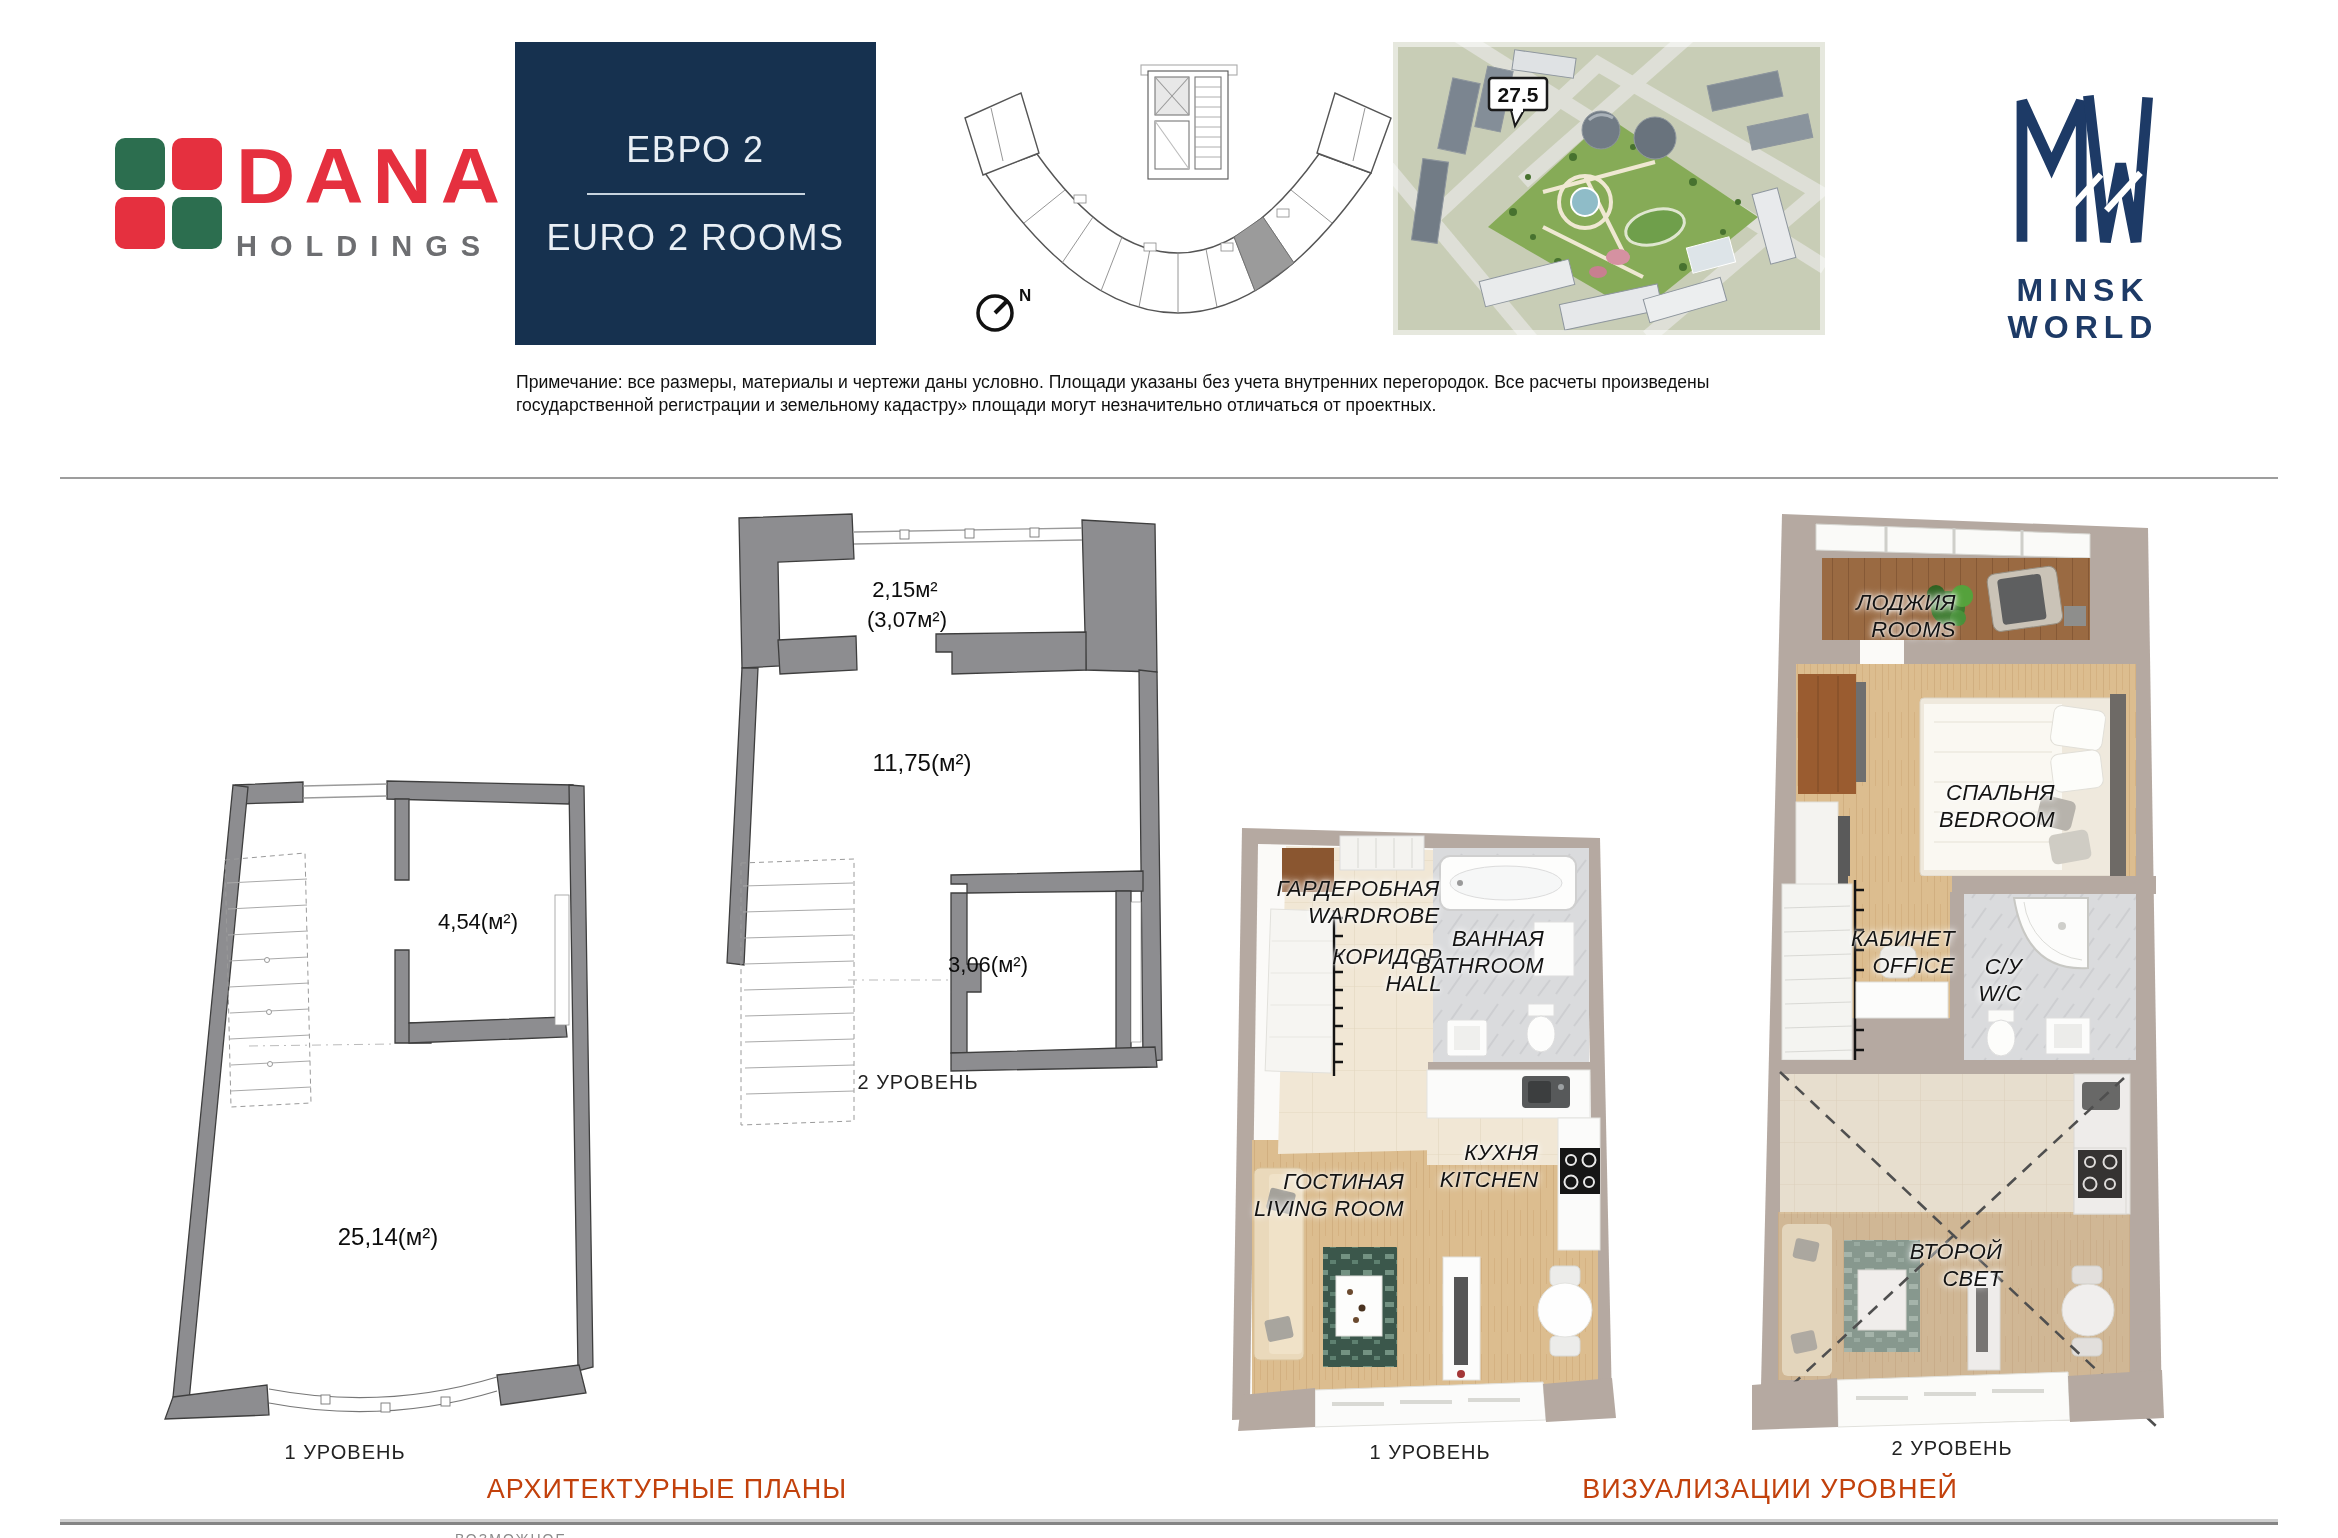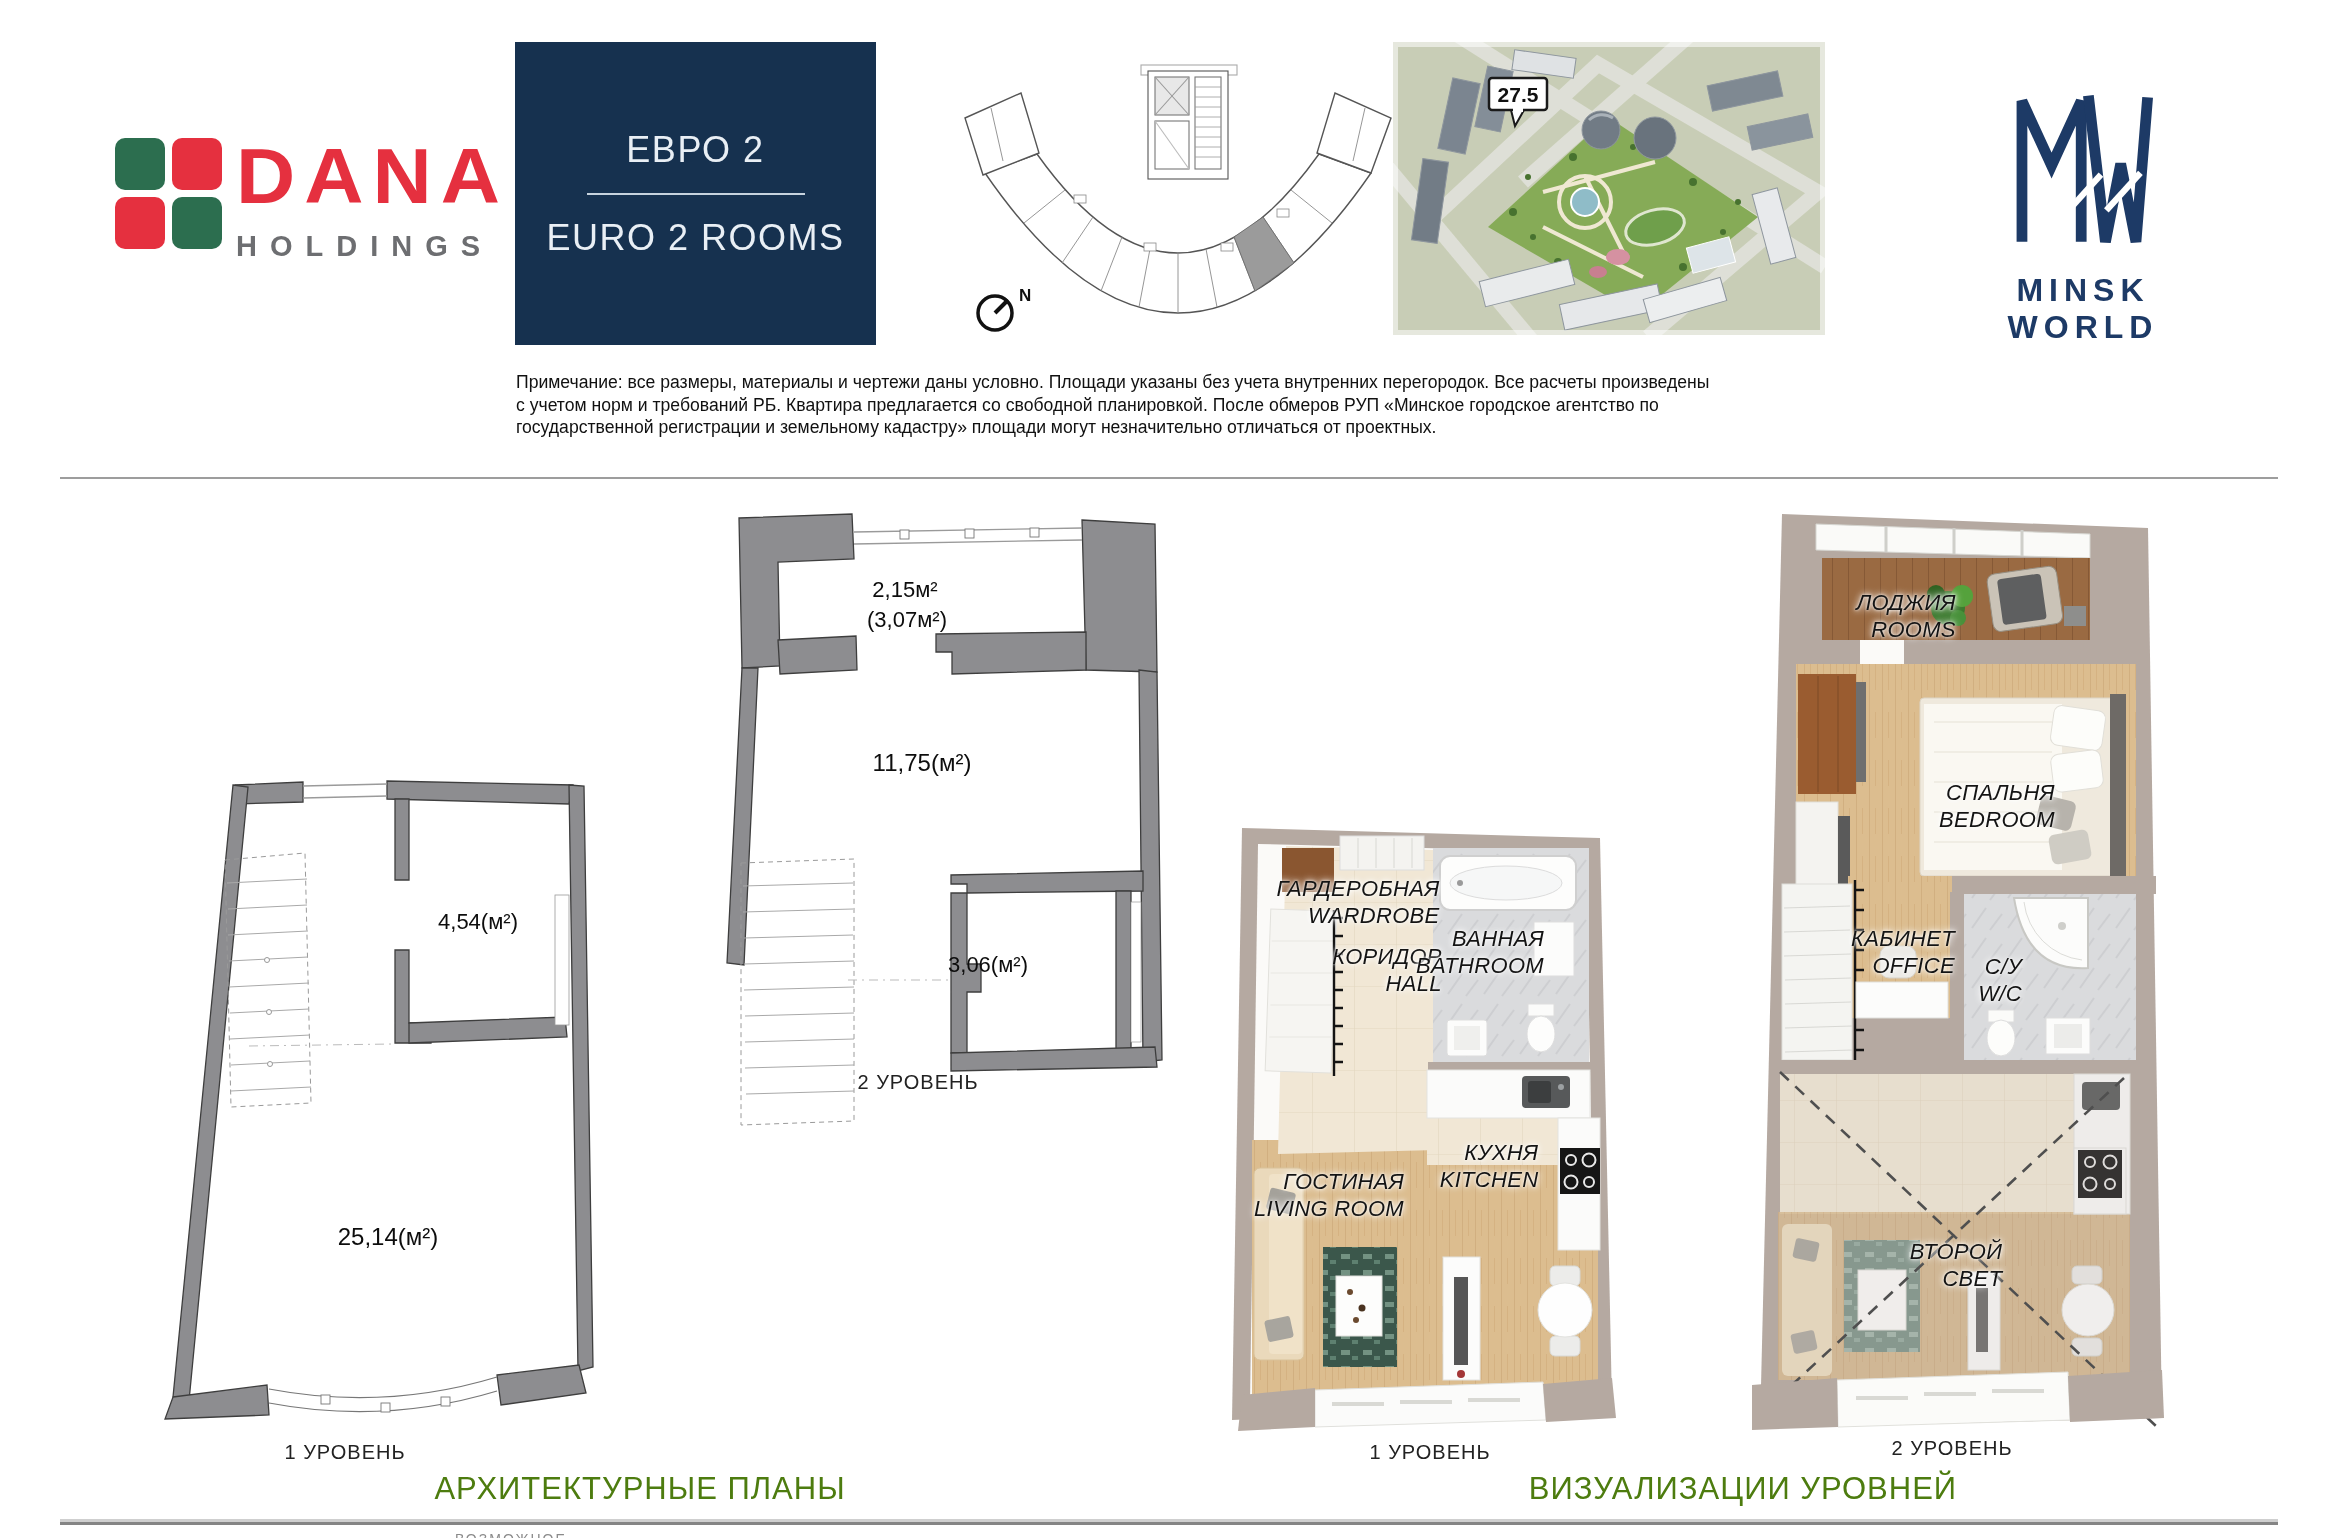--- a/index.html
+++ b/index.html
@@ -15,21 +15,21 @@
   .dana-sub{font-size:29px;font-weight:700;letter-spacing:13px;line-height:1;}
   
   .title-box{width:361px;height:303px;display:flex;flex-direction:column;align-items:center;justify-content:center;}
   .title-box .t{font-size:36px;letter-spacing:1.5px;color:#e9eff5;}
   .title-box .rule{width:218px;height:2px;background:#c7d3de;margin:22px 0;}
   
   .disc-title{font-size:18px;line-height:1.28;}
   .disc-line{font-size:17.6px;line-height:1.28;}
   
   .lvl-label{position:absolute;transform:translate(-50%,-50%);font-size:20px;color:#222;letter-spacing:1px;white-space:nowrap;}
-  .sec-heading{position:absolute;transform:translate(-50%,-50%);font-size:31px;color:#4d7c0f;letter-spacing:1px;white-space:nowrap;}
+  .sec-heading{position:absolute;transform:translate(-50%,-50%);font-size:27px;color:#c2410c;letter-spacing:1px;white-space:nowrap;margin-left:27px;}
   .area-label{position:absolute;transform:translate(-50%,-50%);font-size:22px;color:#0d0d0d;white-space:nowrap;}
   .area-label.big{font-size:24px;}
   .room-label{position:absolute;transform:translate(-50%,-50%);text-align:right;font-size:22px;line-height:1.22;color:#141414;letter-spacing:.3px;white-space:nowrap;
     text-shadow:0 0 3px rgba(255,255,255,.95),0 0 6px rgba(255,255,255,.9),0 0 9px rgba(255,255,255,.85);font-style:italic;}
   .mw-name{font-size:32px;font-weight:700;letter-spacing:6px;color:#1d3a66;text-align:center;}
   .divider{position:absolute;background:#9d9d9d;}
   .bottom-bar{position:absolute;left:60px;top:1519px;width:2218px;height:6px;background:linear-gradient(#cfcfcf 0 45%,#858585 45% 100%);}
   .trunc{position:absolute;left:455px;top:1531px;font-size:14px;color:#8a8a8a;letter-spacing:2px;}
 </style>
 </head>
@@ -172,21 +172,20 @@
   </g>
   <g stroke="#ffffff" stroke-width="7">
     <path d="M60,152 L98,110"></path>
       <path d="M104,150 L142,108"></path>
   </g>
 </svg>
 <div class="abs mw-name" style="left:1943px;top:272px;width:280px;">MINSK WORLD</div>
 
 <div class="abs" style="left:516px;top:371px;width:1330px;">
   <div class="disc-line">Примечание: все размеры, материалы и чертежи даны условно. Площади указаны без учета внутренних перегородок. Все расчеты произведены</div>
-  <div class="disc-line">с учетом норм и требований РБ. Квартира предлагается со свободной планировкой. После обмеров РУП «Минское городское агентство по</div>
   <div class="disc-line">государственной регистрации и земельному кадастру» площади могут незначительно отличаться от проектных.</div>
 </div>
 
 <div class="divider" style="left:60px;top:477px;width:2218px;height:2px;"></div>
 
 <svg class="abs" style="left:145px;top:755px;" width="520" height="710" viewBox="0 0 520 710">
   <g fill="#8d8d90" stroke="#3e3e3e" stroke-width="1.3">
     <polygon points="90,30 158,27 158,47 90,49"></polygon>
     <polygon points="242,26 428,30 424,49 242,44"></polygon>
     <polygon points="88,30 103,32 44,646 28,642"></polygon>

